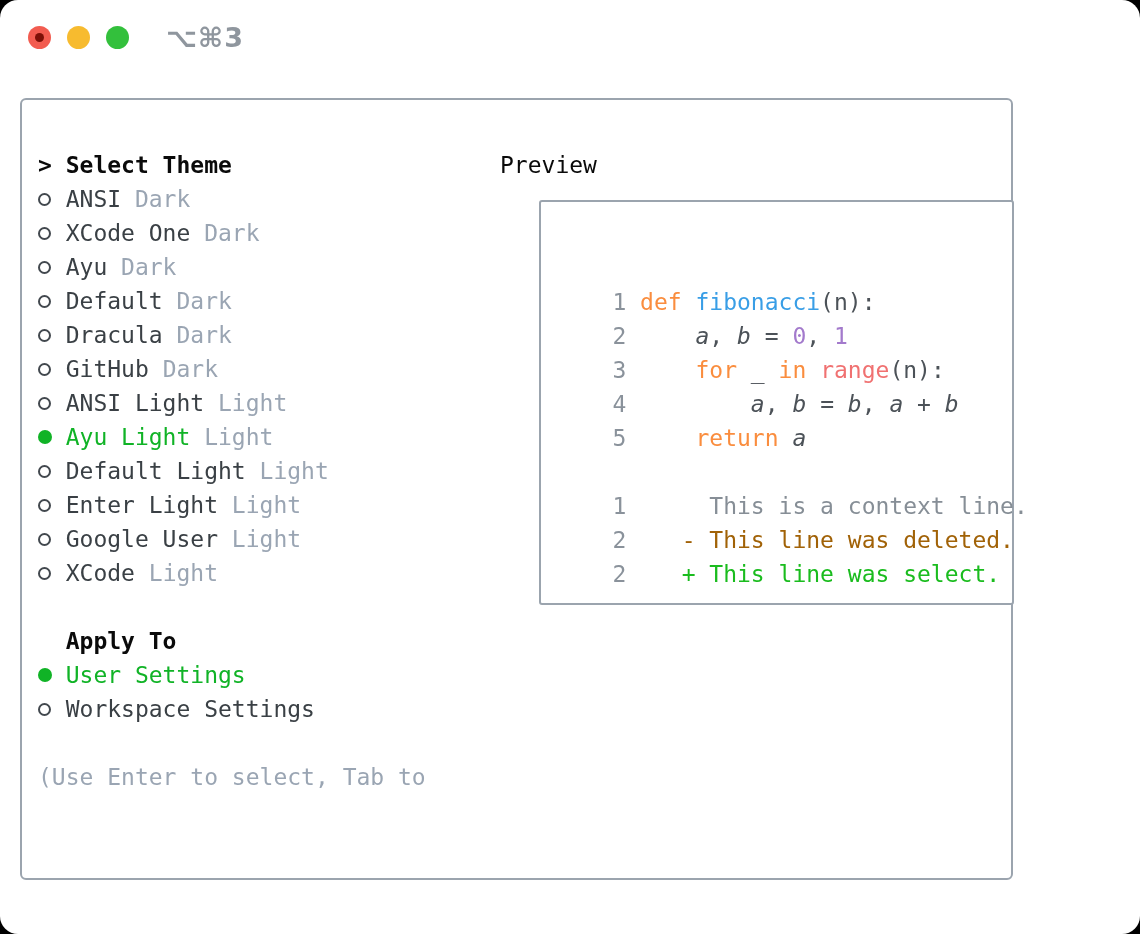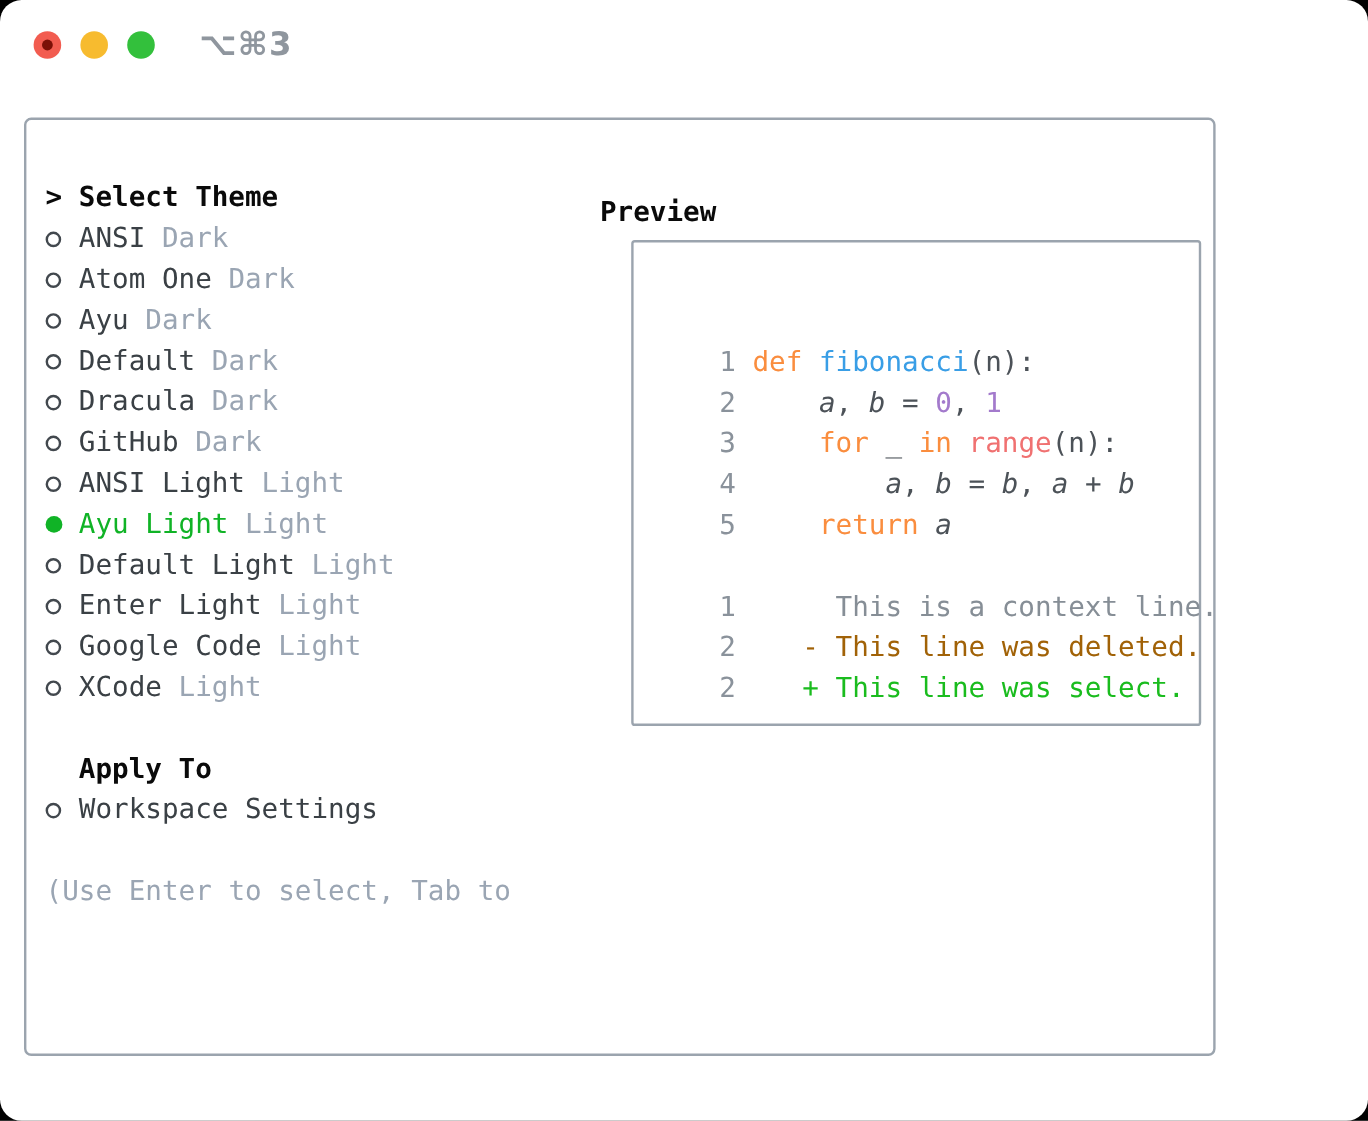--- a/index.html
+++ b/index.html
@@ -44,25 +44,25 @@
     border:2px solid #42484e; border-radius:50%;
   }
   .selected .radio { width:14px; height:14px; border:none; background:var(--accent-green,#10b326); }
   .item-name { color:var(--item-text,#3a4045); }
   .selected .item-name { color:var(--accent-green,#10b326); }
   .item-variant { margin-left:1ch; color:var(--muted,#9aa5b3); }
   .spacer { height:34px; }
   .hint-line { height:34px; line-height:34px; color:var(--muted,#9aa5b3); white-space:pre; }
   
   .preview-label {
-    position:absolute; left:478px; top:60px; height:34px; line-height:34px;
-    font-size:23px; font-weight:700; color:var(--header-text,#000);
+    position:absolute; left:478px; top:48px; height:34px; line-height:34px;
+    font-size:23px; font-weight:400; color:var(--header-text,#000);
   }
   .preview-box {
-    position:absolute; left:504px; top:100px; width:475px; height:405px;
+    position:absolute; left:517px; top:100px; width:475px; height:405px;
     box-sizing:border-box; border:2px solid var(--panel-border,#9ba4ae);
     border-radius:3px; background:#fff;
   }
   .code { position:absolute; left:16px; top:49px; font-size:23px; line-height:34px; }
   .code-line { height:34px; line-height:34px; white-space:pre; }
   .ln { display:inline-block; width:2ch; color:var(--line-number,#8a929b); }
 </style>
 </head>
 <body>
 
@@ -88,21 +88,21 @@
       </div>
 
       <div>
           <div class="row theme-item">
     <span class="bullet-col"><span class="radio"></span></span>
     <span class="item-name">ANSI</span>
     <span class="item-variant">Dark</span>
   </div>
           <div class="row theme-item">
     <span class="bullet-col"><span class="radio"></span></span>
-    <span class="item-name">Atom One</span>
+    <span class="item-name">XCode One</span>
     <span class="item-variant">Dark</span>
   </div>
           <div class="row theme-item">
     <span class="bullet-col"><span class="radio"></span></span>
     <span class="item-name">Ayu</span>
     <span class="item-variant">Dark</span>
   </div>
           <div class="row theme-item">
     <span class="bullet-col"><span class="radio"></span></span>
     <span class="item-name">Default</span>
@@ -133,38 +133,42 @@
     <span class="item-name">Default Light</span>
     <span class="item-variant">Light</span>
   </div>
           <div class="row theme-item">
     <span class="bullet-col"><span class="radio"></span></span>
     <span class="item-name">Enter Light</span>
     <span class="item-variant">Light</span>
   </div>
           <div class="row theme-item">
     <span class="bullet-col"><span class="radio"></span></span>
-    <span class="item-name">Google Code</span>
+    <span class="item-name">Google User</span>
     <span class="item-variant">Light</span>
   </div>
           <div class="row theme-item">
     <span class="bullet-col"><span class="radio"></span></span>
     <span class="item-name">XCode</span>
     <span class="item-variant">Light</span>
   </div>
         </div>
 
       <div class="spacer"></div>
 
       <div class="row">
         <span class="bullet-col"></span>
         <span class="header-label">Apply To</span>
       </div>
 
       <div>
+          <div class="row apply-option selected">
+    <span class="bullet-col"><span class="radio"></span></span>
+    <span class="item-name">User Settings</span>
+  </div>
           <div class="row apply-option">
     <span class="bullet-col"><span class="radio"></span></span>
     <span class="item-name">Workspace Settings</span>
   </div>
         </div>
 
       <div class="spacer"></div>
 
       <div class="hint-line">(Use Enter to select, Tab to</div>
     </div>

